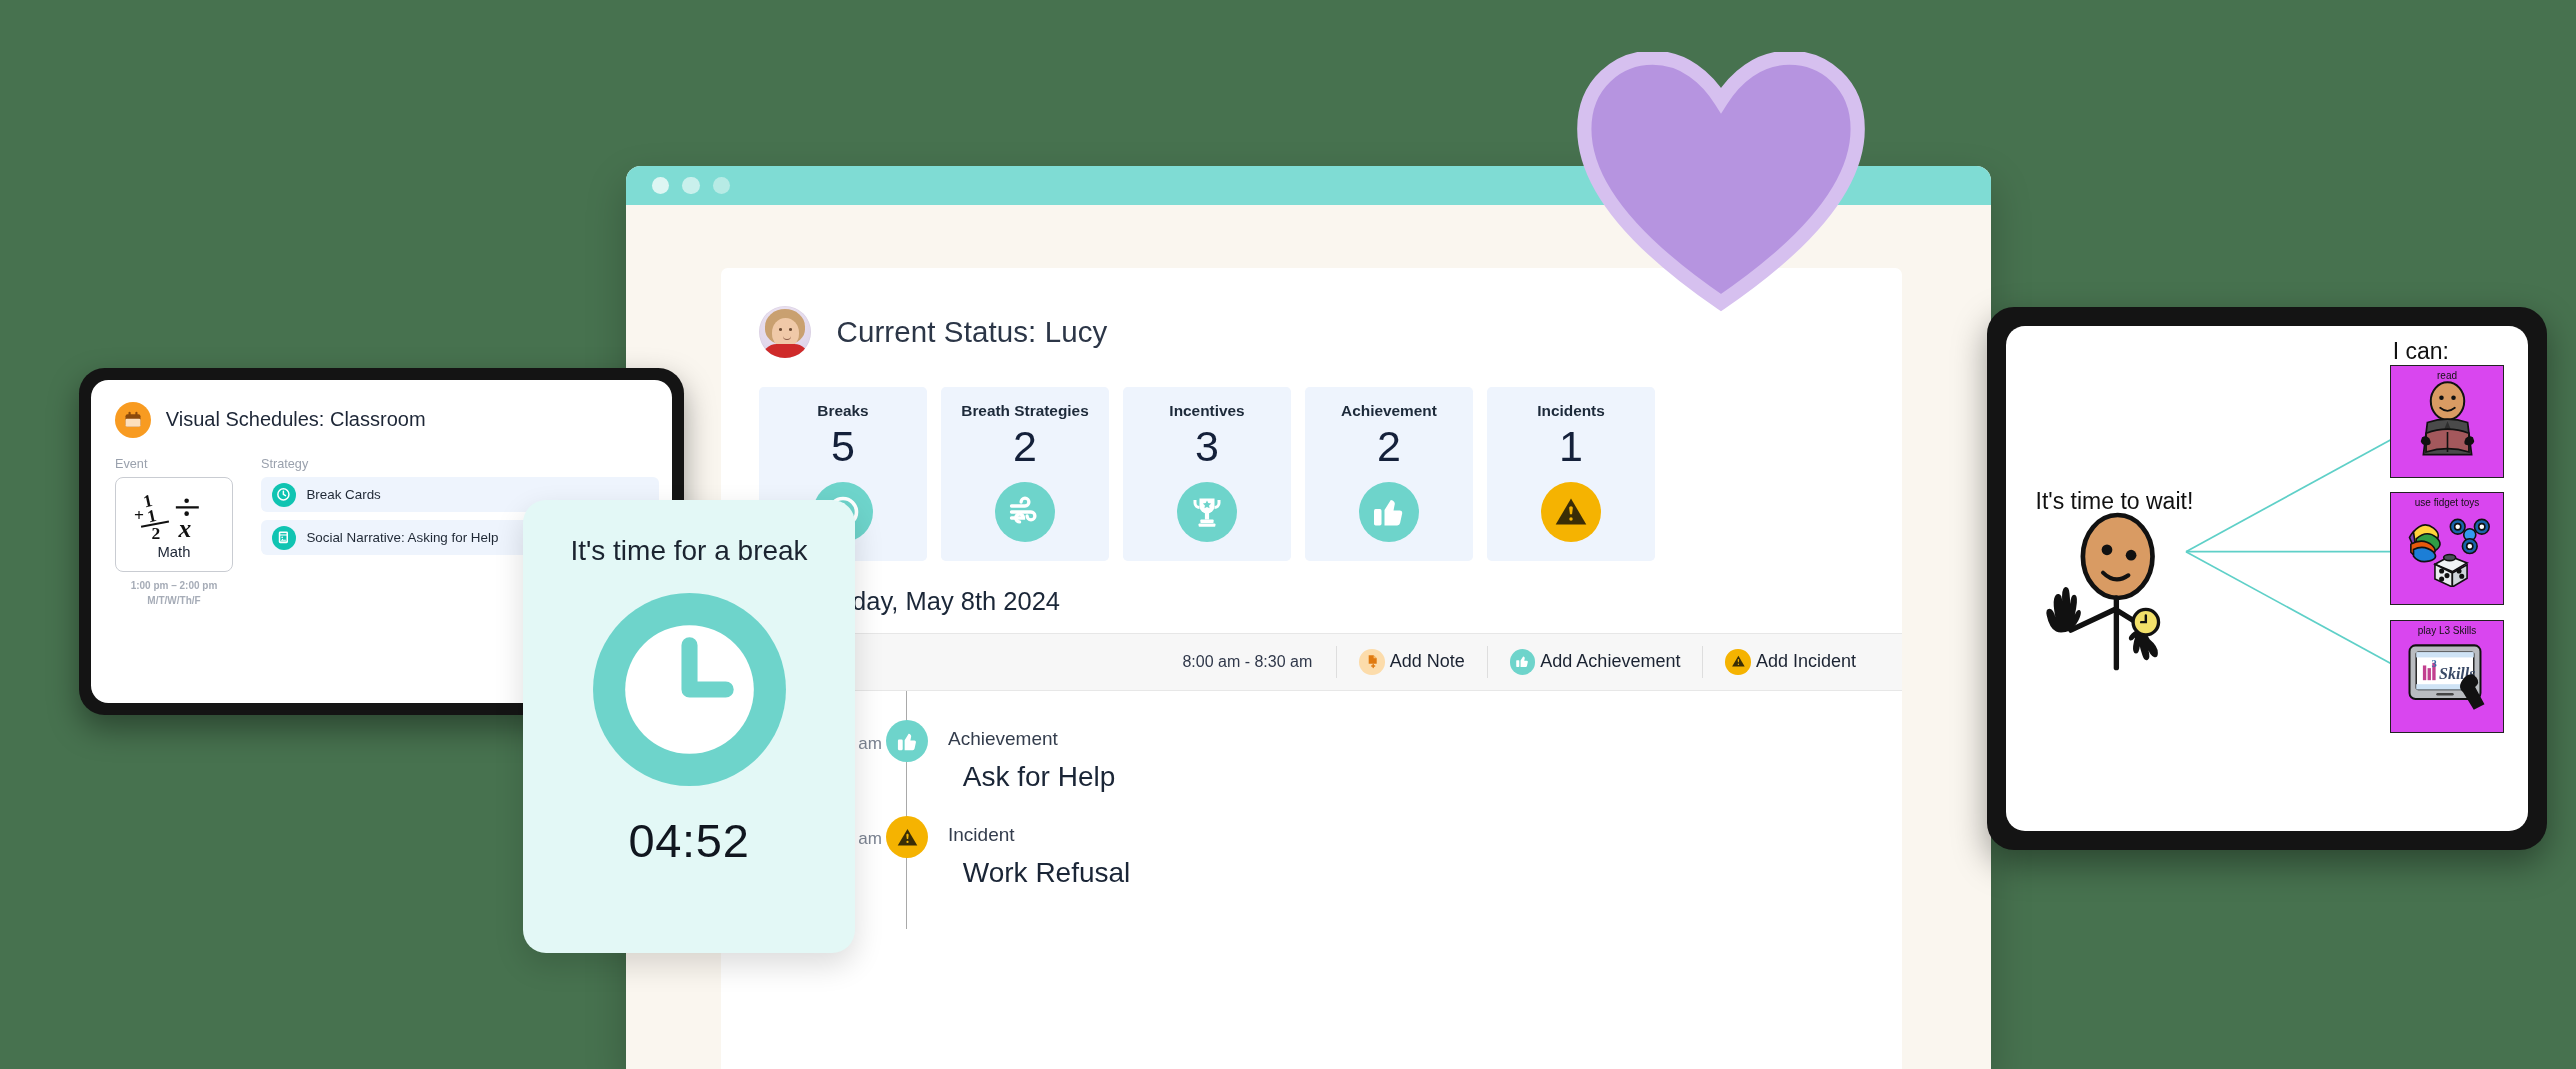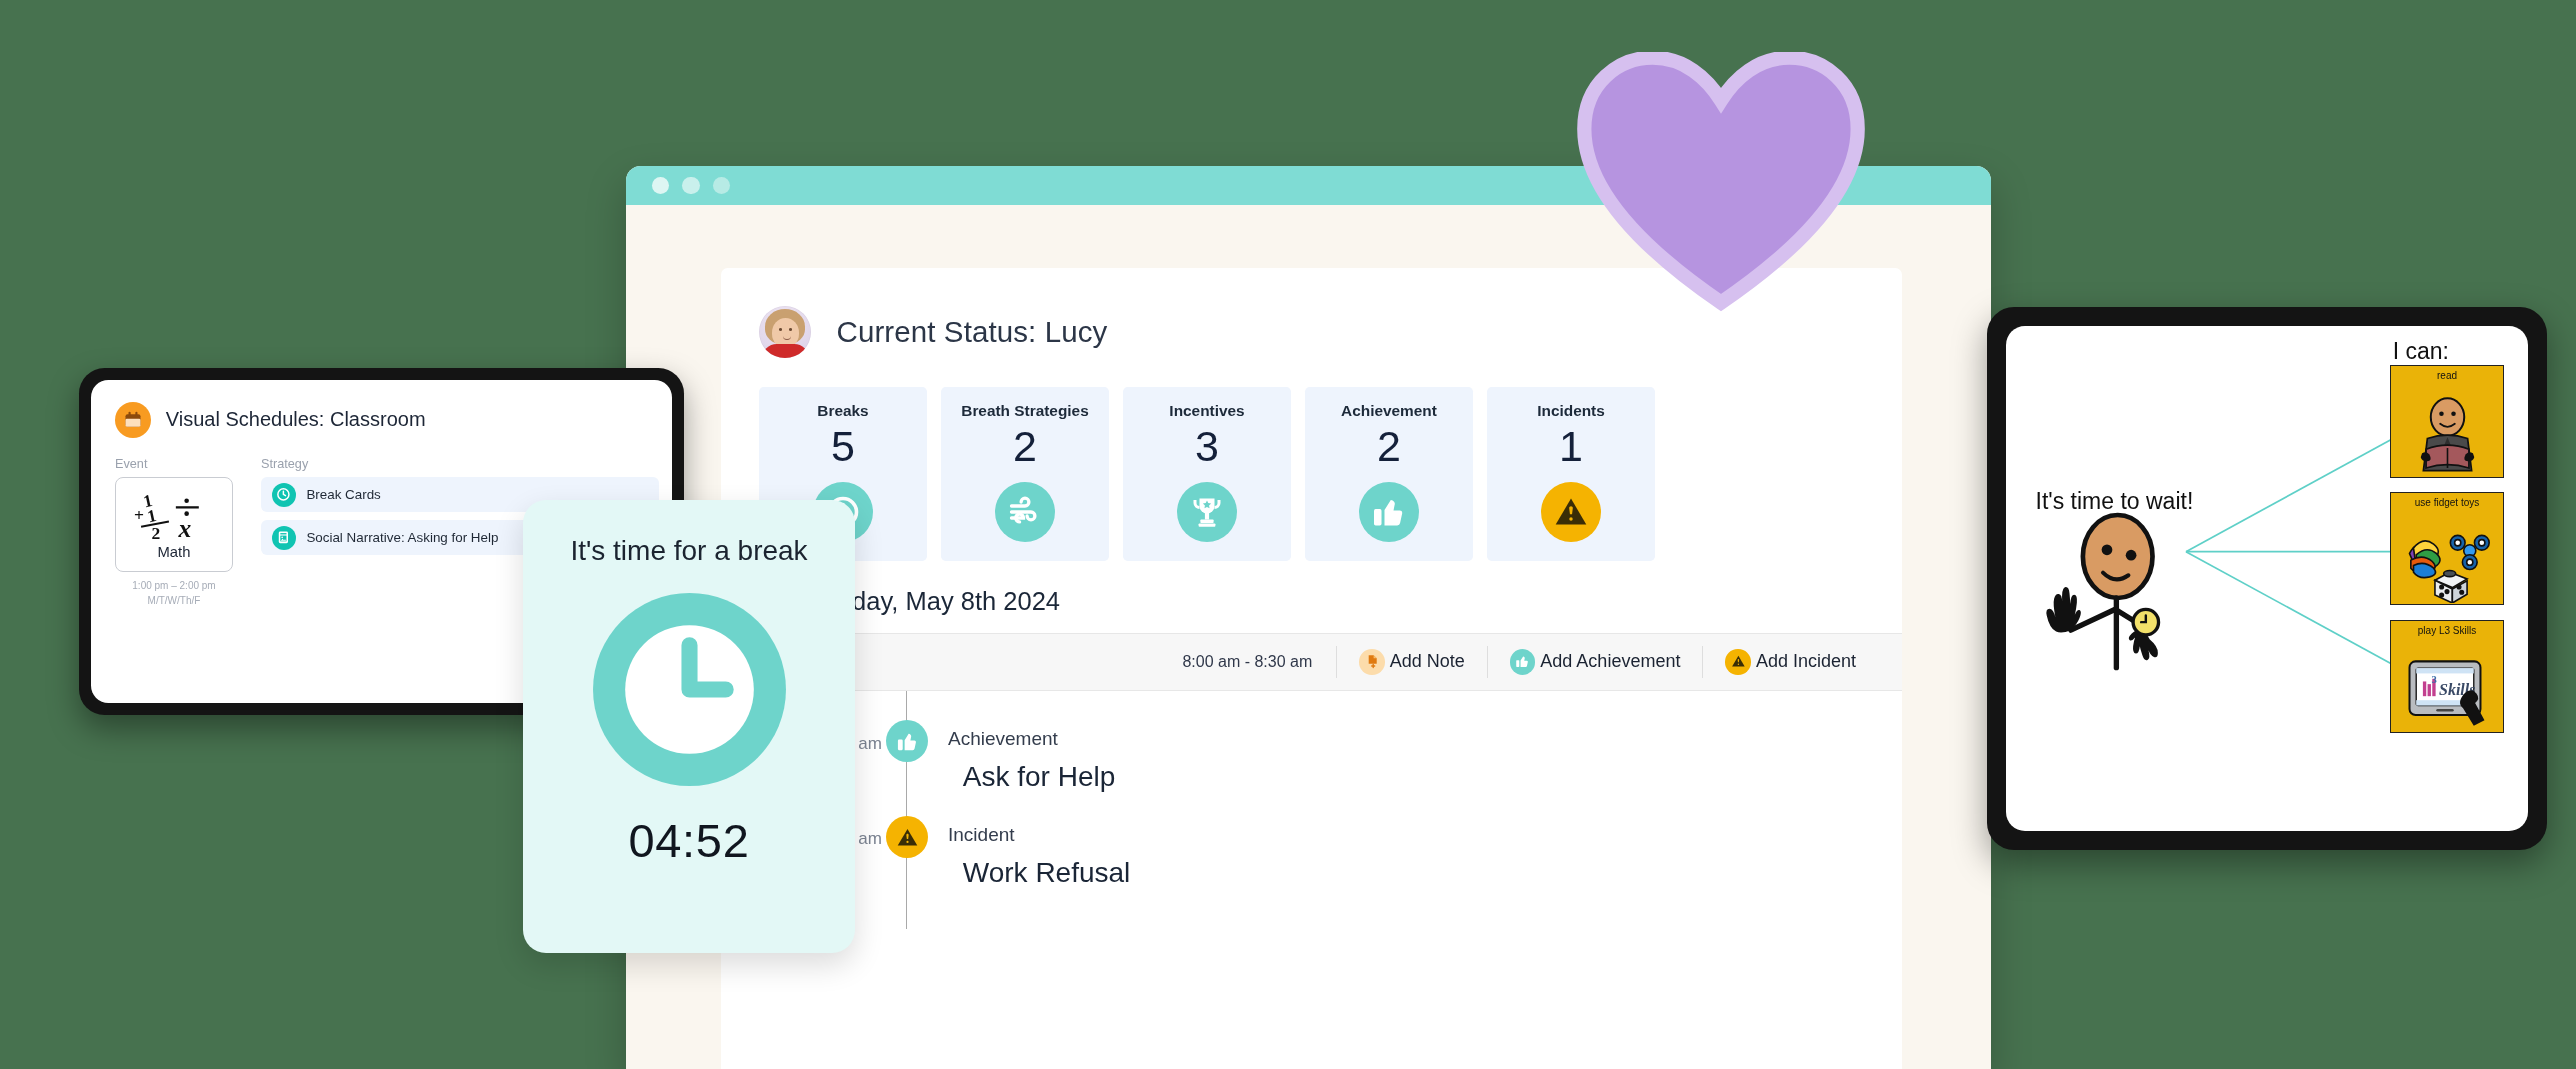--- a/index.html
+++ b/index.html
@@ -126,21 +126,21 @@
   .cal-ico svg { width:20px;height:20px;display:block;}
   .vs-title { font-size: 20px; color:#1d2636; }
   .vs-cols { display:flex; padding: 19px 0 0 24px; gap: 28px; }
   .vs-col-h { font-size: 12.7px; color:#9aa1ad; }
   .vs-event { width: 118px; }
   .ev-card {
     margin-top: 6.7px; width: 118px; height: 95px; border:1px solid #c9ccd2; border-radius:8px;
     display:flex; flex-direction:column; align-items:center; justify-content:center; gap:4px;
   }
   .ev-name { font-size: 14.8px; color:#1c2434; }
-  .ev-meta { text-align:center; font-size:10px; color:#a6acb7; margin-top:6px; line-height:1.5; }
+  .ev-meta { text-align:center; font-size:10px; color:#a6acb7; margin-top:6px; line-height:1.5;font-weight:bold; }
   .vs-strat { flex: 1; padding-right: 13.4px; }
   .strat-row {
     margin-top: 6.7px; height: 35px; background:#eef4fd; border-radius: 6px;
     display:flex; align-items:center; gap:10.7px; padding-left: 10.7px; margin-bottom: 8px;
   }
   .strat-ico { width:24px;height:24px;border-radius:50%;background:#10c4b2;display:flex;align-items:center;justify-content:center;flex:none;}
   .strat-ico svg{width:14.8px;height:14.8px;display:block;}
   .strat-txt { font-size: 13.4px; color:#1f2835; white-space:nowrap; }
 
   
@@ -158,22 +158,22 @@
   .tablet-right {
     position:absolute; left: 1987px; top: 307px; width: 560px; height: 543px;
     background:#141414; border-radius: 27px; padding: 19px;
     box-shadow: 0 13.4px 34px rgba(0,0,0,.38); z-index: 5;
   }
   .tablet-right .screen { width:100%; height:100%; background:#fff; border-radius:19px; overflow:hidden; position:relative; }
   .ican-head { position:absolute; right: 79px; top: 12px; font-size: 23px; color:#111; }
   .wait-txt { position:absolute; left: 29.5px; top: 146px; font-size: 23px; color:#111; white-space:nowrap;margin-top:16px; }
   .stick { position:absolute; left: 25.5px; top: 182px; width: 154px; height: 168px; }
   .pecs {
-    position:absolute; right: 24px; width: 114px; border:1.3px solid #222; background:#eab308;
-    display:flex; flex-direction:column; align-items:center; padding-top: 4px; gap: 16px;
+    position:absolute; right: 24px; width: 114px; border:1.3px solid #222; background:#d946ef;
+    display:flex; flex-direction:column; align-items:center; padding-top: 4px;
   }
   .pecs.p1 { top: 39px; height: 113px; }
   .pecs.p2 { top: 166px; height: 113px; align-items: center; }
   .pecs.p3 { top: 294px; height: 113px; }
   .pecs-cap { font-size: 10px; color:#111; }
   .pecs svg { display:block; }
   .arrows { position:absolute; left: 173px; top: 34px; width: 282px; height: 382px; }
 
   
 </style>

